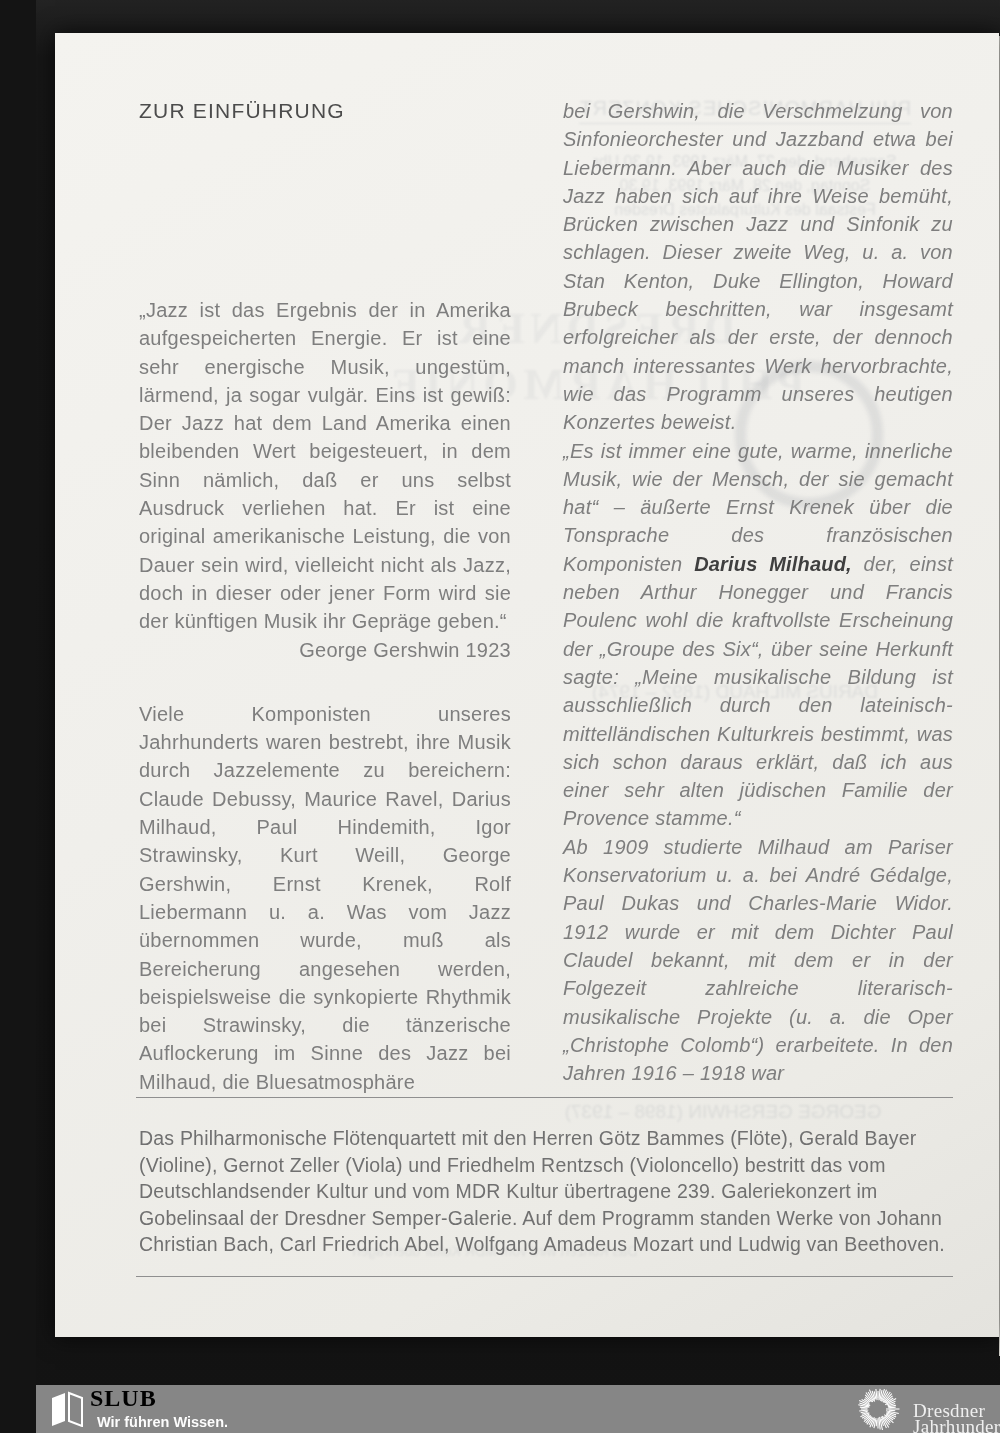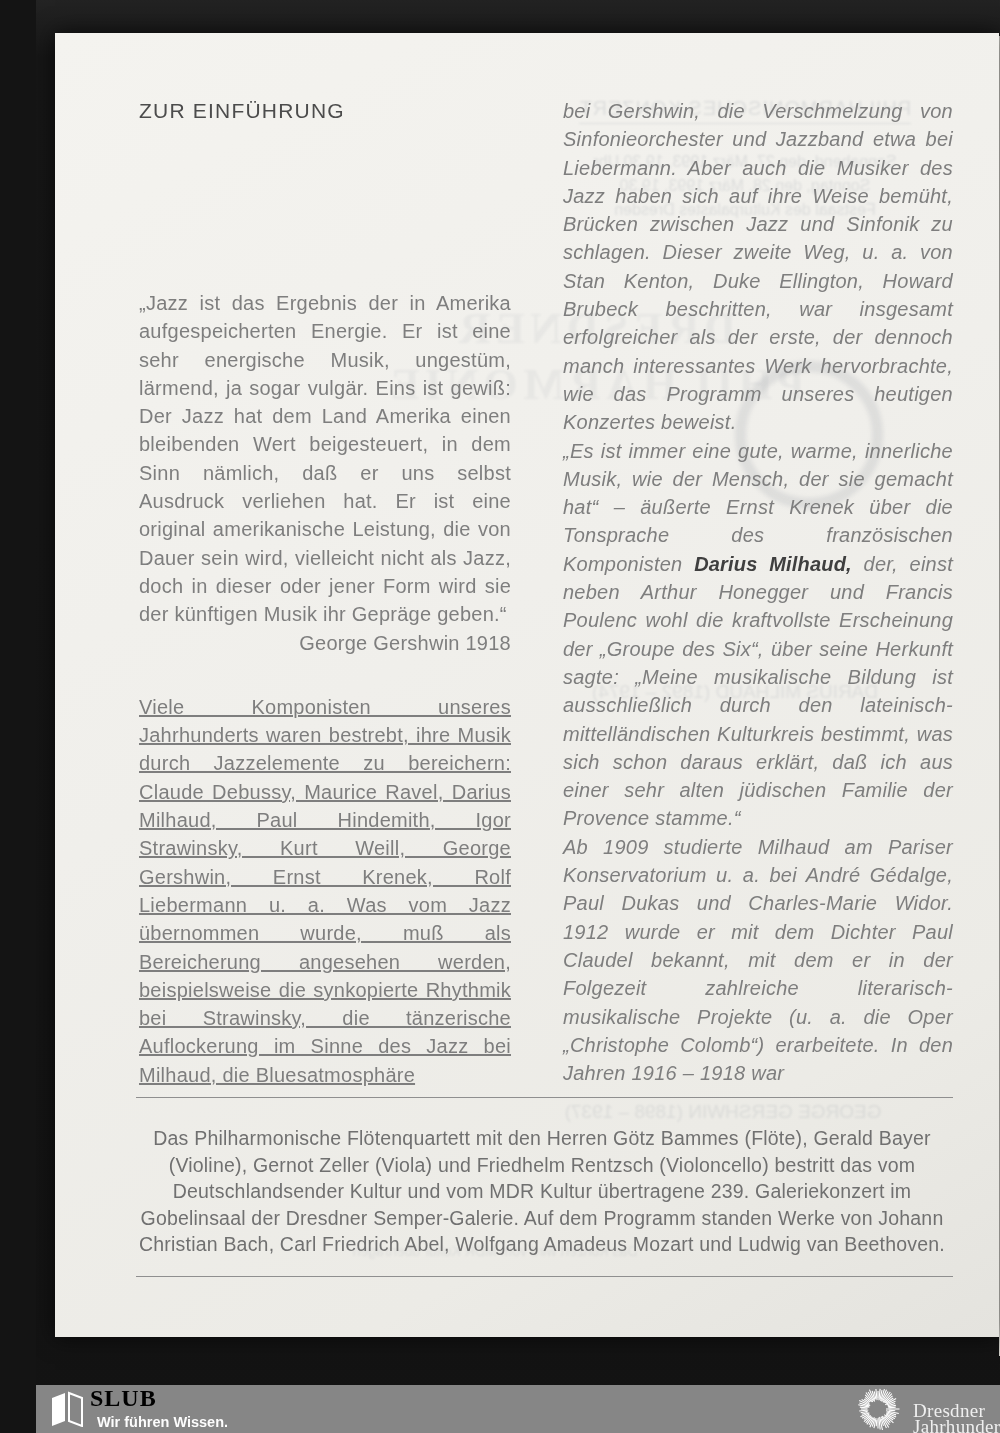--- a/index.html
+++ b/index.html
@@ -12,30 +12,30 @@
          box-shadow:0 0 22px rgba(0,0,0,.65);}
   .paper-sliver{position:absolute;left:963px;top:36px;width:37px;height:1320px;
          background:linear-gradient(90deg,#e3e2dd 0,#f6f5f1 7px,#f2f1ed 100%);
          border-left:1px solid #cfcec8;}
   
   .doc-title{position:absolute;left:84px;top:66px;font-size:21px;letter-spacing:1.2px;
          color:#4c4c4c;}
   .col{position:absolute;font-size:20px;line-height:28.3px;letter-spacing:.25px;
          color:#7e7e7e;text-align:justify;}
   .col p{margin:0;}
-  .left-col{left:84px;top:256px;width:372px;}
+  .left-col{left:84px;top:263px;width:372px;}
   .right-col{left:508px;top:64px;width:390px;font-style:italic;}
   .attribution{text-align:right;margin-top:3px;}
-  .para-gap{margin-top:36px !important;text-decoration:underline;}
+  .para-gap{margin-top:36px !important;}
   .bold-name{font-weight:700;color:#3f3f3f;letter-spacing:.2px;}
   .rule{position:absolute;left:81px;width:817px;height:0;border-top:1.4px solid #8f8f8f;}
   .rule-top{top:1064px;}
   .rule-bottom{top:1243px;}
   .footnote{position:absolute;left:84px;top:1092px;width:806px;font-size:19.5px;
-         line-height:26.6px;letter-spacing:.2px;color:#707070;text-align:center;}
+         line-height:26.6px;letter-spacing:.2px;color:#707070;text-align:left;}
   
   .bleed{position:absolute;transform:scaleX(-1);filter:blur(1.1px);color:#66707f;
          text-align:center;pointer-events:none;}
   .bleed-concert{left:470px;top:64px;width:440px;opacity:.15;font-size:20px;}
   .bleed-concert .bc-head{letter-spacing:1px;border-bottom:1px solid #66707f;
          display:inline-block;padding-bottom:3px;margin-bottom:26px;}
   .bleed-concert .bc-line{font-size:16px;line-height:24px;}
   .bleed-big{left:330px;top:268px;width:420px;opacity:.065;
          font-family:"Liberation Serif",serif;font-weight:700;font-size:44px;
          line-height:56px;letter-spacing:5px;}
@@ -77,21 +77,21 @@
     </div>
     <div class="bleed-circle"></div>
     <div class="bleed bleed-milhaud">DARIUS MILHAUD (1892 – 1974)</div>
     <div class="bleed bleed-gershwin">GEORGE GERSHWIN (1898 – 1937)</div>
     <div class="bleed bleed-note">Das Konzert wird vom MDR Kultur übertragen</div>
 
     <div class="doc-title">ZUR EINFÜHRUNG</div>
 
     <div class="col left-col">
       <p>„Jazz ist das Ergebnis der in Amerika aufgespeicherten Energie. Er ist eine sehr energische Musik, ungestüm, lärmend, ja sogar vulgär. Eins ist gewiß: Der Jazz hat dem Land Amerika einen bleibenden Wert beigesteuert, in dem Sinn nämlich, daß er uns selbst Ausdruck verliehen hat. Er ist eine original amerikanische Leistung, die von Dauer sein wird, vielleicht nicht als Jazz, doch in dieser oder jener Form wird sie der künftigen Musik ihr Gepräge geben.“</p>
-      <p class="attribution">George Gershwin 1918</p>
+      <p class="attribution">George Gershwin 1923</p>
       <p class="para-gap">Viele Komponisten unseres Jahrhunderts waren bestrebt, ihre Musik durch Jazzelemente zu bereichern: Claude Debussy, Maurice Ravel, Darius Milhaud, Paul Hindemith, Igor Strawinsky, Kurt Weill, George Gershwin, Ernst Krenek, Rolf Liebermann u. a. Was vom Jazz übernommen wurde, muß als Bereicherung angesehen werden, beispielsweise die synkopierte Rhythmik bei Strawinsky, die tänzerische Auflockerung im Sinne des Jazz bei Milhaud, die Bluesatmosphäre</p>
     </div>
 
     <div class="col right-col">
       <p>bei Gershwin, die Verschmelzung von Sinfonieorchester und Jazzband etwa bei Liebermann. Aber auch die Musiker des Jazz haben sich auf ihre Weise bemüht, Brücken zwischen Jazz und Sinfonik zu schlagen. Dieser zweite Weg, u. a. von Stan Kenton, Duke Ellington, Howard Brubeck beschritten, war insgesamt erfolgreicher als der erste, der dennoch manch interessantes Werk hervorbrachte, wie das Programm unseres heutigen Konzertes beweist.</p>
       <p><span>„Es ist immer eine gute, warme, innerliche Musik, wie der Mensch, der sie gemacht hat“ – äußerte Ernst Krenek über die Tonsprache des französischen Komponisten </span><span class="bold-name">Darius Milhaud,</span><span> der, einst neben Arthur Honegger und Francis Poulenc wohl die kraftvollste Erscheinung der „Groupe des Six“, über seine Herkunft sagte: „Meine musikalische Bildung ist ausschließlich durch den lateinisch-mittelländischen Kulturkreis bestimmt, was sich schon daraus erklärt, daß ich aus einer sehr alten jüdischen Familie der Provence stamme.“</span></p>
       <p>Ab 1909 studierte Milhaud am Pariser Konservatorium u. a. bei André Gédalge, Paul Dukas und Charles-Marie Widor. 1912 wurde er mit dem Dichter Paul Claudel bekannt, mit dem er in der Folgezeit zahlreiche literarisch-musikalische Projekte (u. a. die Oper „Christophe Colomb“) erarbeitete. In den Jahren 1916 – 1918 war</p>
     </div>
 
     <div class="rule rule-top"></div>

